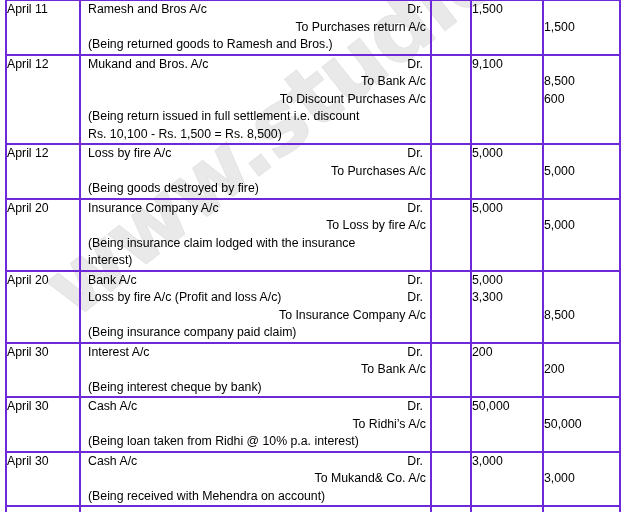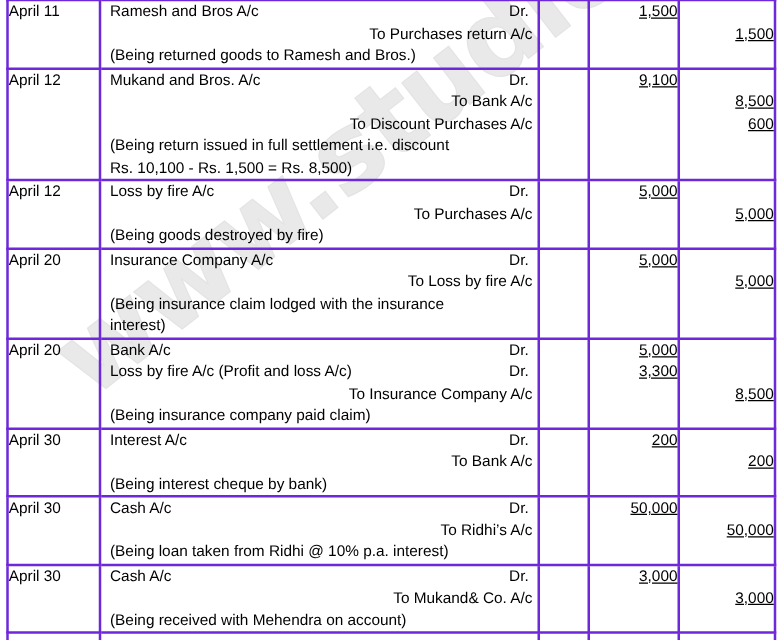--- a/index.html
+++ b/index.html
@@ -77,23 +77,21 @@
     white-space: nowrap;
   }
   td.particulars {
     padding: 1px 0 3px 0;
     position: relative;
     margin-top: 12px;
   }
   td.lf { }
   td.amt {
     padding: 1px 7px 3px 0;
-    text-align: right;
     white-space: nowrap;
-    text-decoration: underline;
   }
   .p-line {
     position: relative;
     padding-left: 7px;
     padding-right: 4px;
     min-height: 17.5px;
   }
   .p-line.indent {
     padding-left: 22px;
     text-align: right;

